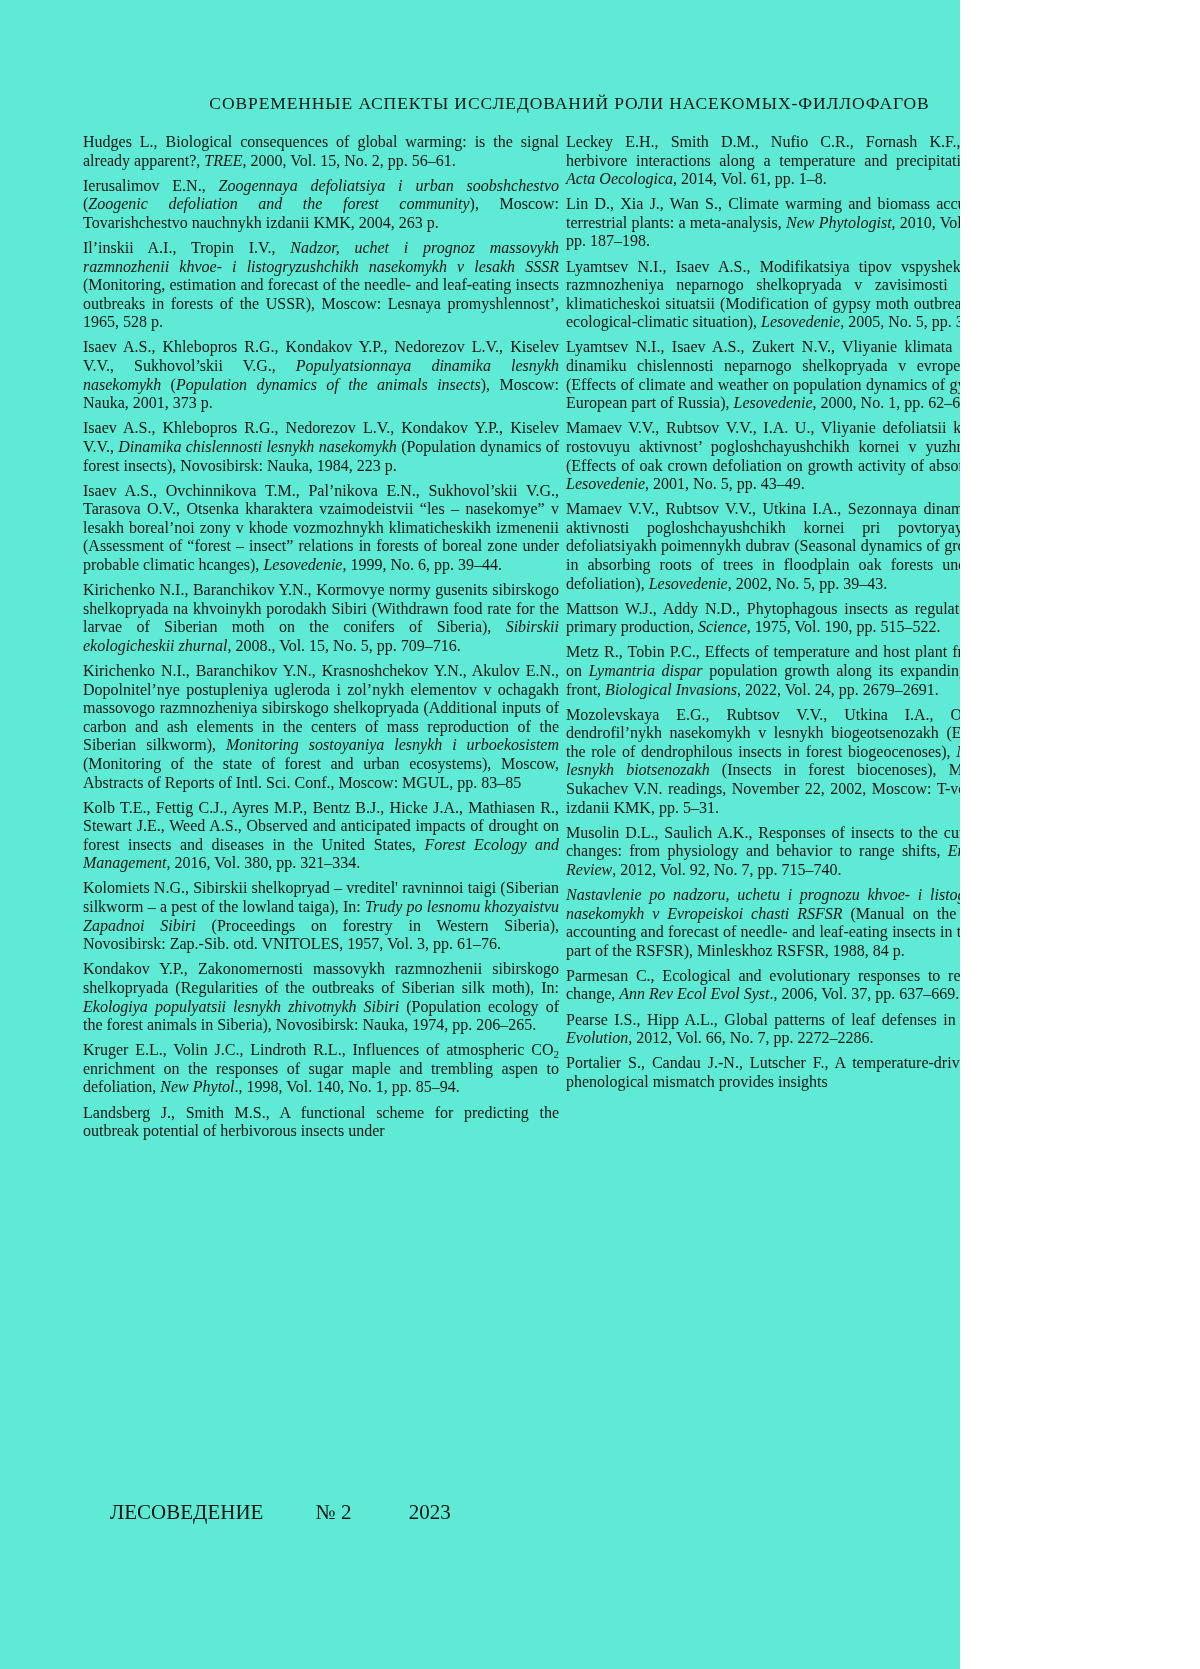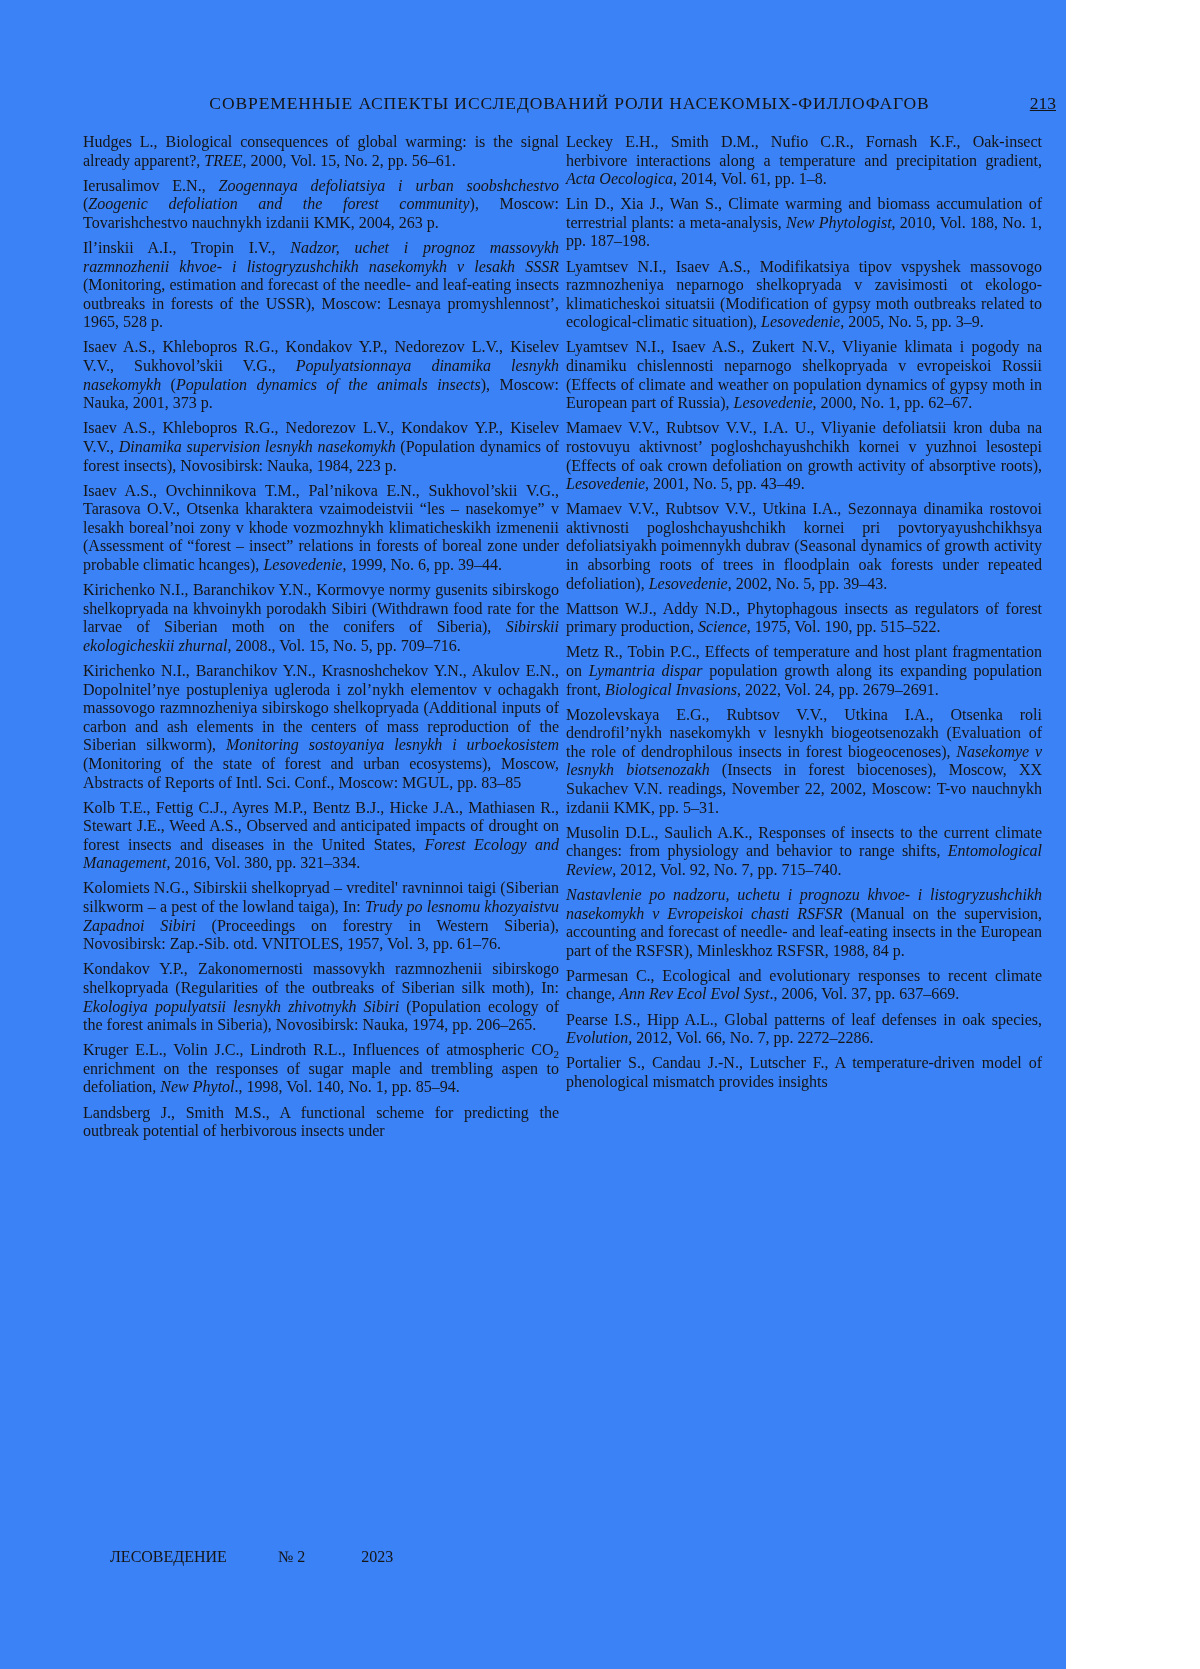--- a/index.html
+++ b/index.html
@@ -2,23 +2,23 @@
 <html><head>
 <meta charset="utf-8">
 <style>
   html, body {
     margin: 0;
     padding: 0;
     background: #ffffff;
   }
   .page {
     position: relative;
-    width: 1066px;
+    width: 960px;
     height: 1669px;
-    background: #3b82f6;
+    background: #5eead4;
     color: #151515;
     font-family: "Liberation Serif", "DejaVu Serif", serif;
     overflow: hidden;
   }
   .content {
     position: absolute;
     left: 83px;
     top: 93px;
     width: 973px;
   }
@@ -59,22 +59,22 @@
   .ref sub {
     font-size: 11px;
     line-height: 0;
     vertical-align: baseline;
     position: relative;
     top: 3px;
   }
   .footer {
     position: absolute;
     left: 110px;
-    top: 1548px;
-    font-size: 16px;
+    top: 1500px;
+    font-size: 21px;
     white-space: nowrap;
     font-family: Liberation Serif, serif;
   }
   .footer .journal { margin-right: 47px; }
   .footer .issue   { margin-right: 52px; }
 </style>
 </head>
 <body>
 
 <div class="page">
@@ -84,21 +84,21 @@
       <span class="title">СОВРЕМЕННЫЕ АСПЕКТЫ ИССЛЕДОВАНИЙ РОЛИ НАСЕКОМЫХ-ФИЛЛОФАГОВ</span>
       <span class="pagenum">213</span>
     </div>
 
     <div class="columns">
       <div class="col">
           <p class="ref">Hudges L., Biological consequences of global warming: is the signal already apparent?, <i>TREE</i>, 2000, Vol. 15, No. 2, pp. 56–61.</p>
           <p class="ref">Ierusalimov E.N., <i>Zoogennaya defoliatsiya i urban soobshchestvo</i> (<i>Zoogenic defoliation and the forest community</i>), Moscow: Tovarishchestvo nauchnykh izdanii KMK, 2004, 263 p.</p>
           <p class="ref">Il’inskii A.I., Tropin I.V., <i>Nadzor, uchet i prognoz massovykh razmnozhenii khvoe- i listogryzushchikh nasekomykh v lesakh SSSR</i> (Monitoring, estimation and forecast of the needle- and leaf-eating insects outbreaks in forests of the USSR), Moscow: Lesnaya promyshlennost’, 1965, 528 p.</p>
           <p class="ref">Isaev A.S., Khlebopros R.G., Kondakov Y.P., Nedorezov L.V., Kiselev V.V., Sukhovol’skii V.G., <i>Populyatsionnaya dinamika lesnykh nasekomykh</i> (<i>Population dynamics of the animals insects</i>), Moscow: Nauka, 2001, 373 p.</p>
-          <p class="ref">Isaev A.S., Khlebopros R.G., Nedorezov L.V., Kondakov Y.P., Kiselev V.V., <i>Dinamika supervision lesnykh nasekomykh</i> (Population dynamics of forest insects), Novosibirsk: Nauka, 1984, 223 p.</p>
+          <p class="ref">Isaev A.S., Khlebopros R.G., Nedorezov L.V., Kondakov Y.P., Kiselev V.V., <i>Dinamika chislennosti lesnykh nasekomykh</i> (Population dynamics of forest insects), Novosibirsk: Nauka, 1984, 223 p.</p>
           <p class="ref">Isaev A.S., Ovchinnikova T.M., Pal’nikova E.N., Sukhovol’skii V.G., Tarasova O.V., Otsenka kharaktera vzaimodeistvii “les – nasekomye” v lesakh boreal’noi zony v khode vozmozhnykh klimaticheskikh izmenenii (Assessment of “forest – insect” relations in forests of boreal zone under probable climatic hcanges), <i>Lesovedenie</i>, 1999, No. 6, pp. 39–44.</p>
           <p class="ref">Kirichenko N.I., Baranchikov Y.N., Kormovye normy gusenits sibirskogo shelkopryada na khvoinykh porodakh Sibiri (Withdrawn food rate for the larvae of Siberian moth on the conifers of Siberia), <i>Sibirskii ekologicheskii zhurnal</i>, 2008., Vol. 15, No. 5, pp. 709–716.</p>
           <p class="ref">Kirichenko N.I., Baranchikov Y.N., Krasnoshchekov Y.N., Akulov E.N., Dopolnitel’nye postupleniya ugleroda i zol’nykh elementov v ochagakh massovogo razmnozheniya sibirskogo shelkopryada (Additional inputs of carbon and ash elements in the centers of mass reproduction of the Siberian silkworm), <i>Monitoring sostoyaniya lesnykh i urboekosistem</i> (Monitoring of the state of forest and urban ecosystems), Moscow, Abstracts of Reports of Intl. Sci. Conf., Moscow: MGUL, pp. 83–85</p>
           <p class="ref">Kolb T.E., Fettig C.J., Ayres M.P., Bentz B.J., Hicke J.A., Mathiasen R., Stewart J.E., Weed A.S., Observed and anticipated impacts of drought on forest insects and diseases in the United States, <i>Forest Ecology and Management</i>, 2016, Vol. 380, pp. 321–334.</p>
           <p class="ref">Kolomiets N.G., Sibirskii shelkopryad – vreditel' ravninnoi taigi (Siberian silkworm – a pest of the lowland taiga), In: <i>Trudy po lesnomu khozyaistvu Zapadnoi Sibiri</i> (Proceedings on forestry in Western Siberia), Novosibirsk: Zap.-Sib. otd. VNITOLES, 1957, Vol. 3, pp. 61–76.</p>
           <p class="ref">Kondakov Y.P., Zakonomernosti massovykh razmnozhenii sibirskogo shelkopryada (Regularities of the outbreaks of Siberian silk moth), In: <i>Ekologiya populyatsii lesnykh zhivotnykh Sibiri</i> (Population ecology of the forest animals in Siberia), Novosibirsk: Nauka, 1974, pp. 206–265.</p>
           <p class="ref">Kruger E.L., Volin J.C., Lindroth R.L., Influences of atmospheric CO<sub>2</sub> enrichment on the responses of sugar maple and trembling aspen to defoliation, <i>New Phytol</i>., 1998, Vol. 140, No. 1, pp. 85–94.</p>
           <p class="ref">Landsberg J., Smith M.S., A functional scheme for predicting the outbreak potential of herbivorous insects under</p>
         </div>
       <div class="col">

